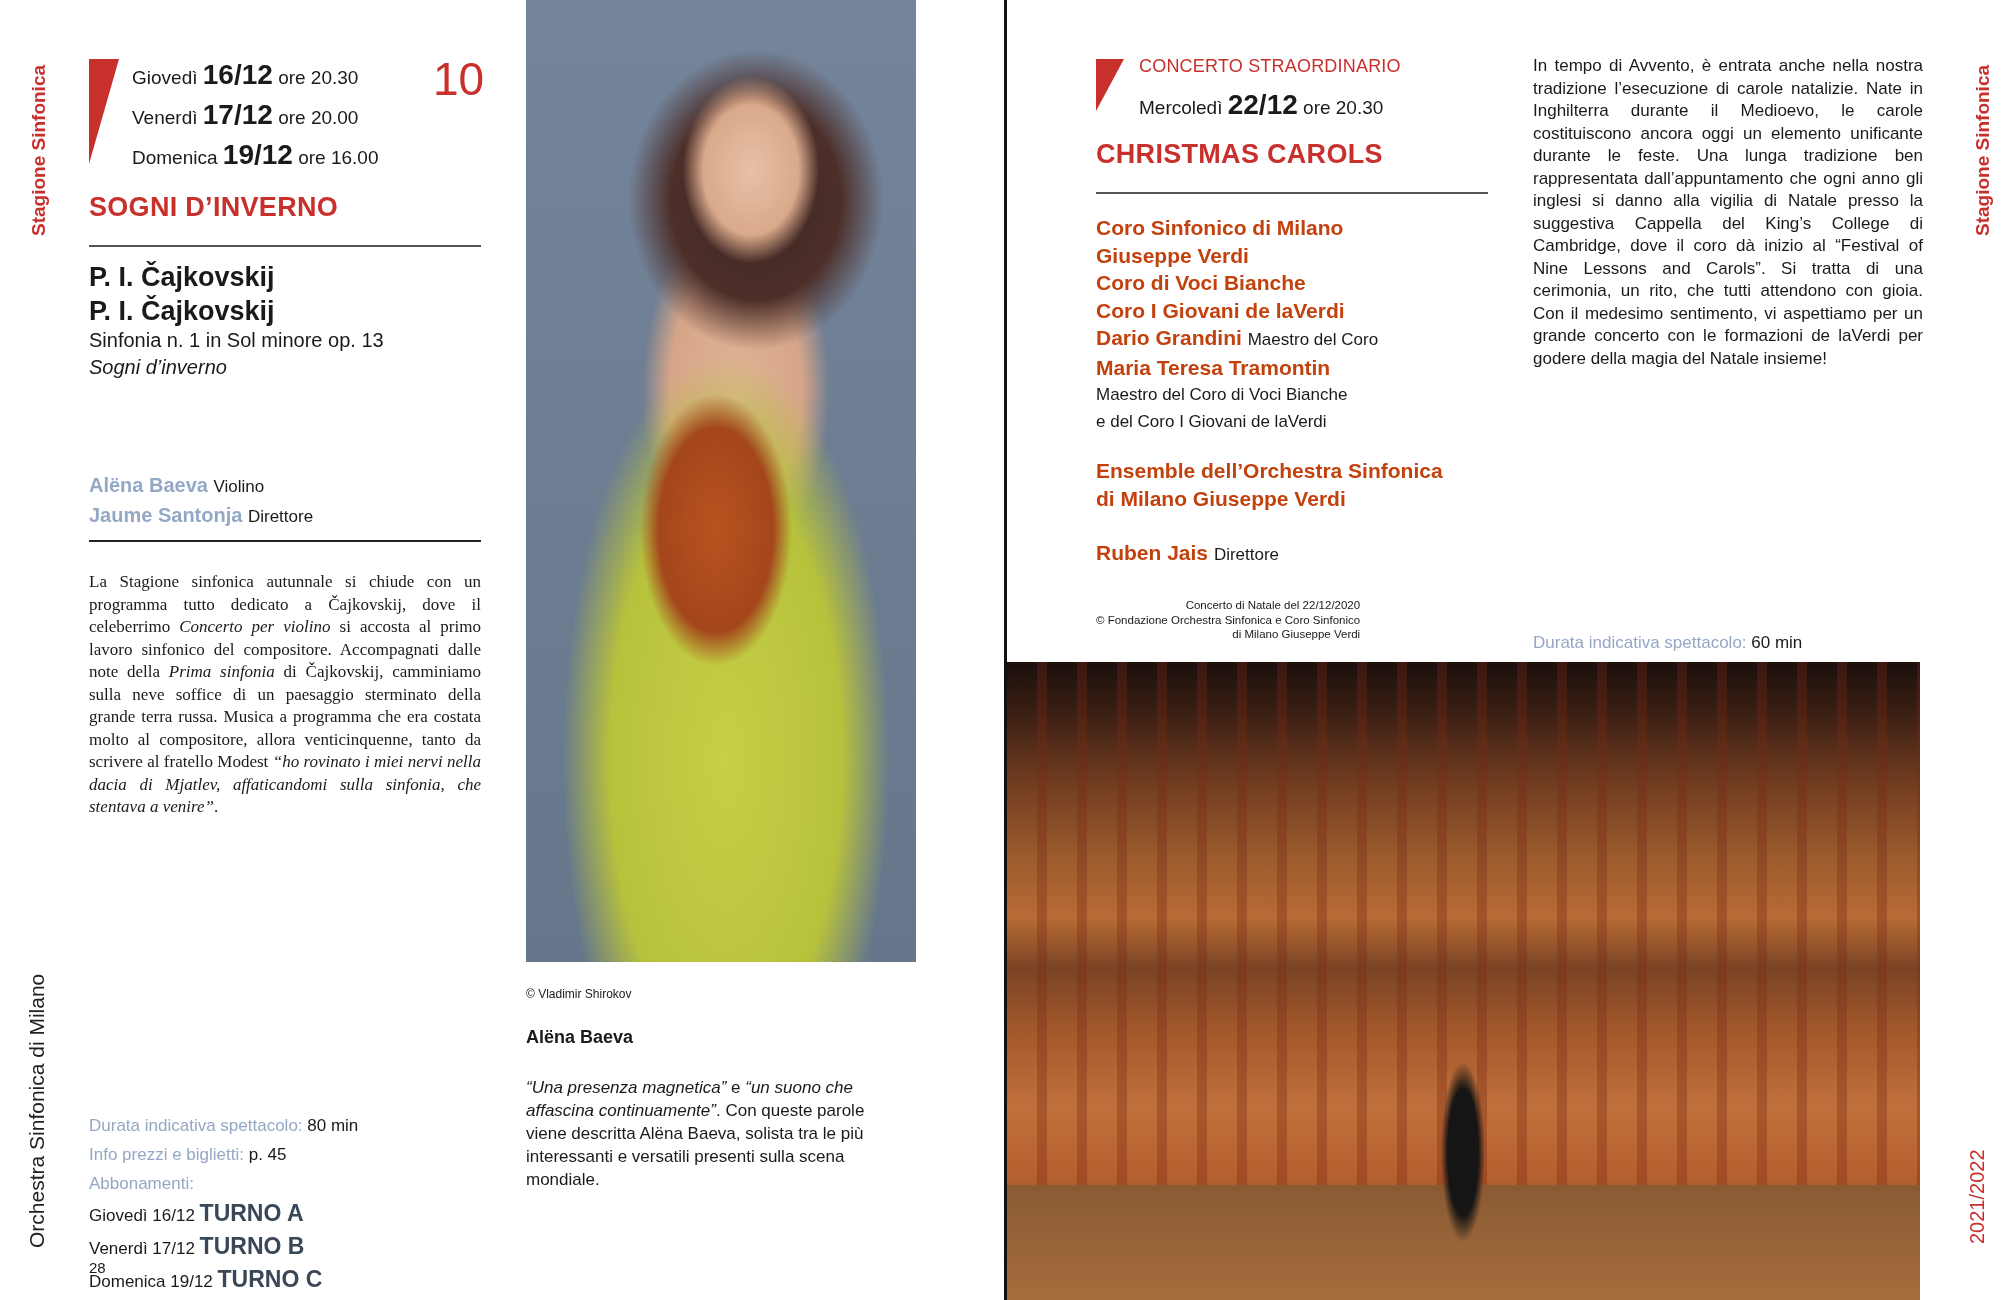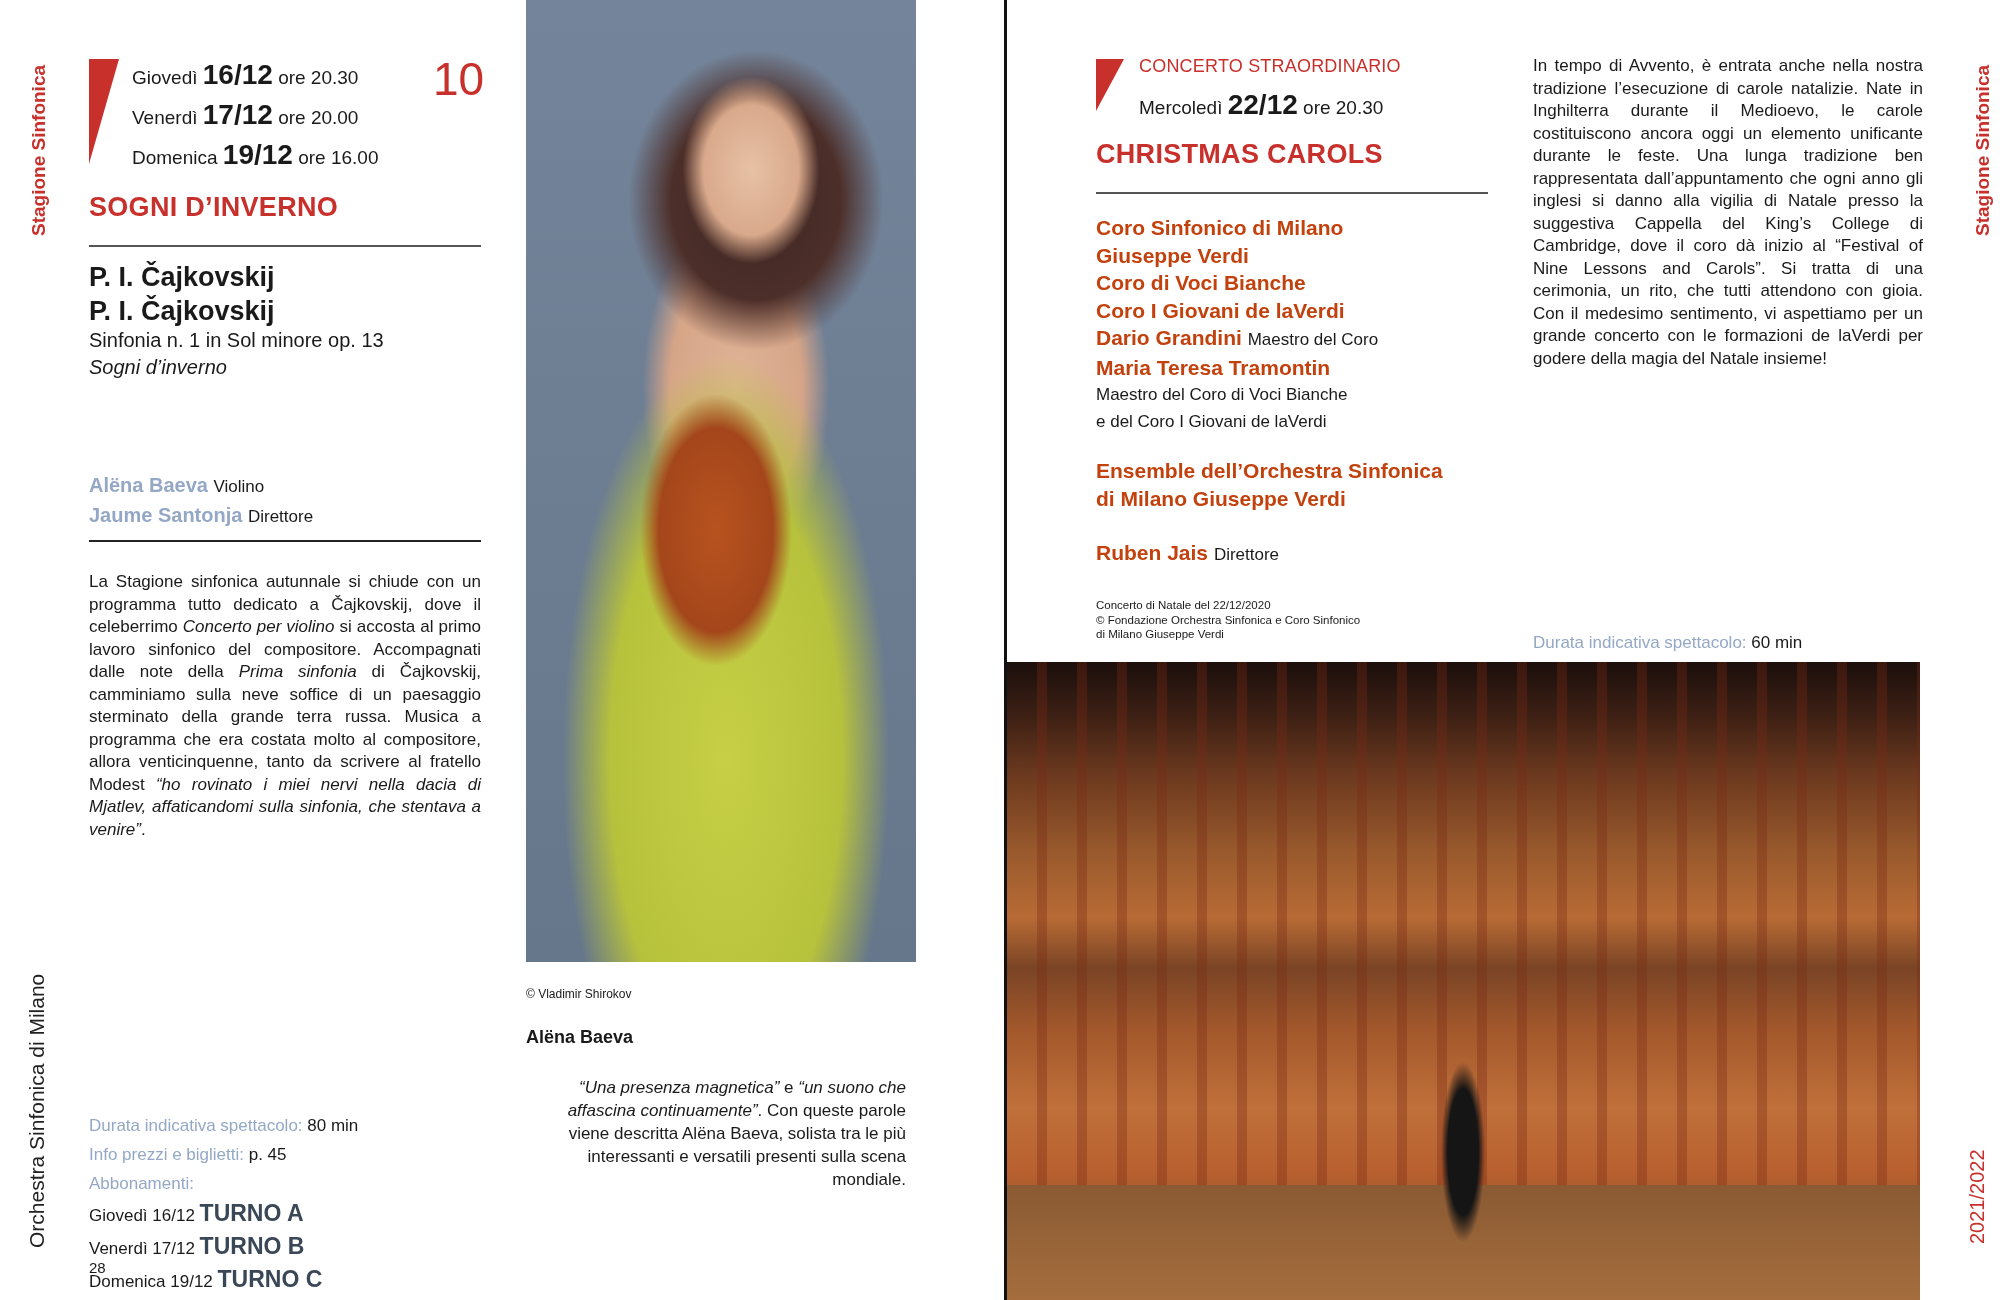--- a/index.html
+++ b/index.html
@@ -100,21 +100,21 @@
       <span style="font-size:17px;">Violino</span>
     </div>
     <div class="artist">
       <b>Jaume Santonja</b>
       <span style="font-size:17px;">Direttore</span>
     </div>
   </div>
 
   <div class="rule dark" style="left:89px; top:540px; width:392px;"></div>
 
-  <div class="abs body-text" style="left:89px; top:571px; width:392px;">
+  <div class="abs body-text" style="left:89px; top:571px; width:392px;font-family:Liberation Serif, serif;">
     <span>La Stagione sinfonica autunnale si chiude con un programma tutto dedicato a Čajkovskij, dove il celeberrimo </span><i>Concerto per violino</i><span> si accosta al primo lavoro sinfonico del compositore. Accompagnati dalle note della </span><i>Prima sinfonia</i><span> di Čajkovskij, camminiamo sulla neve soffice di un paesaggio sterminato della grande terra russa. Musica a programma che era costata molto al compositore, allora venticinquenne, tanto da scrivere al fratello Modest </span><i>“ho rovinato i miei nervi nella dacia di Mjatlev, affaticandomi sulla sinfonia, che stentava a venire”</i><span>.</span>
   </div>
 
   <div class="abs info" style="left:89px; top:1073px;">
     <div>
       <span class="lbl">Durata indicativa spettacolo:</span>
       <span>80 min</span>
     </div>
     <div>
       <span class="lbl">Info prezzi e biglietti:</span>
@@ -136,21 +136,21 @@
   </div>
 
   <div class="abs" style="left:89px; top:1259px; font-size:15px;">28</div>
 
   <div class="photo-violin" title="Violinist in yellow-green dress holding violin"></div>
 
   <div class="abs small" style="left:526px; top:987px; font-size:12px;">© Vladimir Shirokov</div>
 
   <div class="abs" style="left:526px; top:1027px; font-size:18px; font-weight:bold;">Alëna Baeva</div>
 
-  <div class="abs" style="left:526px; top:1076px; width:380px; font-size:17px; line-height:23px;text-align:right;">
+  <div class="abs" style="left:526px; top:1076px; width:380px; font-size:17px; line-height:23px;">
     <i>“Una presenza magnetica”</i><span> e </span><i>“un suono che affascina continuamente”</i><span>. Con queste parole viene descritta Alëna Baeva, solista tra le più interessanti e versatili presenti sulla scena mondiale.</span>
   </div>
 </div>
 
 <div class="divider"></div>
 
 <div>
 
   <div class="tri" style="left:1096px; top:59px; border-top:52px solid #c8302c; border-right:28px solid transparent;"></div>
 
@@ -183,21 +183,21 @@
   <div class="abs" style="left:1096px; top:457px; font-size:21px; line-height:28px; font-weight:bold;">
     <div class="blue">Ensemble dell’Orchestra Sinfonica</div>
     <div class="blue">di Milano Giuseppe Verdi</div>
   </div>
 
   <div class="abs" style="left:1096px; top:541px; font-size:21px;">
     <b class="blue">Ruben Jais</b>
     <span style="font-size:17px;">Direttore</span>
   </div>
 
-  <div class="abs small" style="left:1096px; top:598px;">
+  <div class="abs small" style="left:1096px; top:598px;text-align:right;">
     <div>Concerto di Natale del 22/12/2020</div>
     <div>© Fondazione Orchestra Sinfonica e Coro Sinfonico</div>
     <div>di Milano Giuseppe Verdi</div>
   </div>
 
   <div class="abs body-text" style="left:1533px; top:55px; width:390px;">In tempo di Avvento, è entrata anche nella nostra tradizione l’esecuzione di carole natalizie. Nate in Inghilterra durante il Medioevo, le carole costituiscono ancora oggi un elemento unificante durante le feste. Una lunga tradizione ben rappresentata dall’appuntamento che ogni anno gli inglesi si danno alla vigilia di Natale presso la suggestiva Cappella del King’s College di Cambridge, dove il coro dà inizio al “Festival of Nine Lessons and Carols”. Si tratta di una cerimonia, un rito, che tutti attendono con gioia. Con il medesimo sentimento, vi aspettiamo per un grande concerto con le formazioni de laVerdi per godere della magia del Natale insieme!</div>
 
   <div class="abs info" style="left:1533px; top:590px;">
     <div>
       <span class="lbl">Durata indicativa spettacolo:</span>

